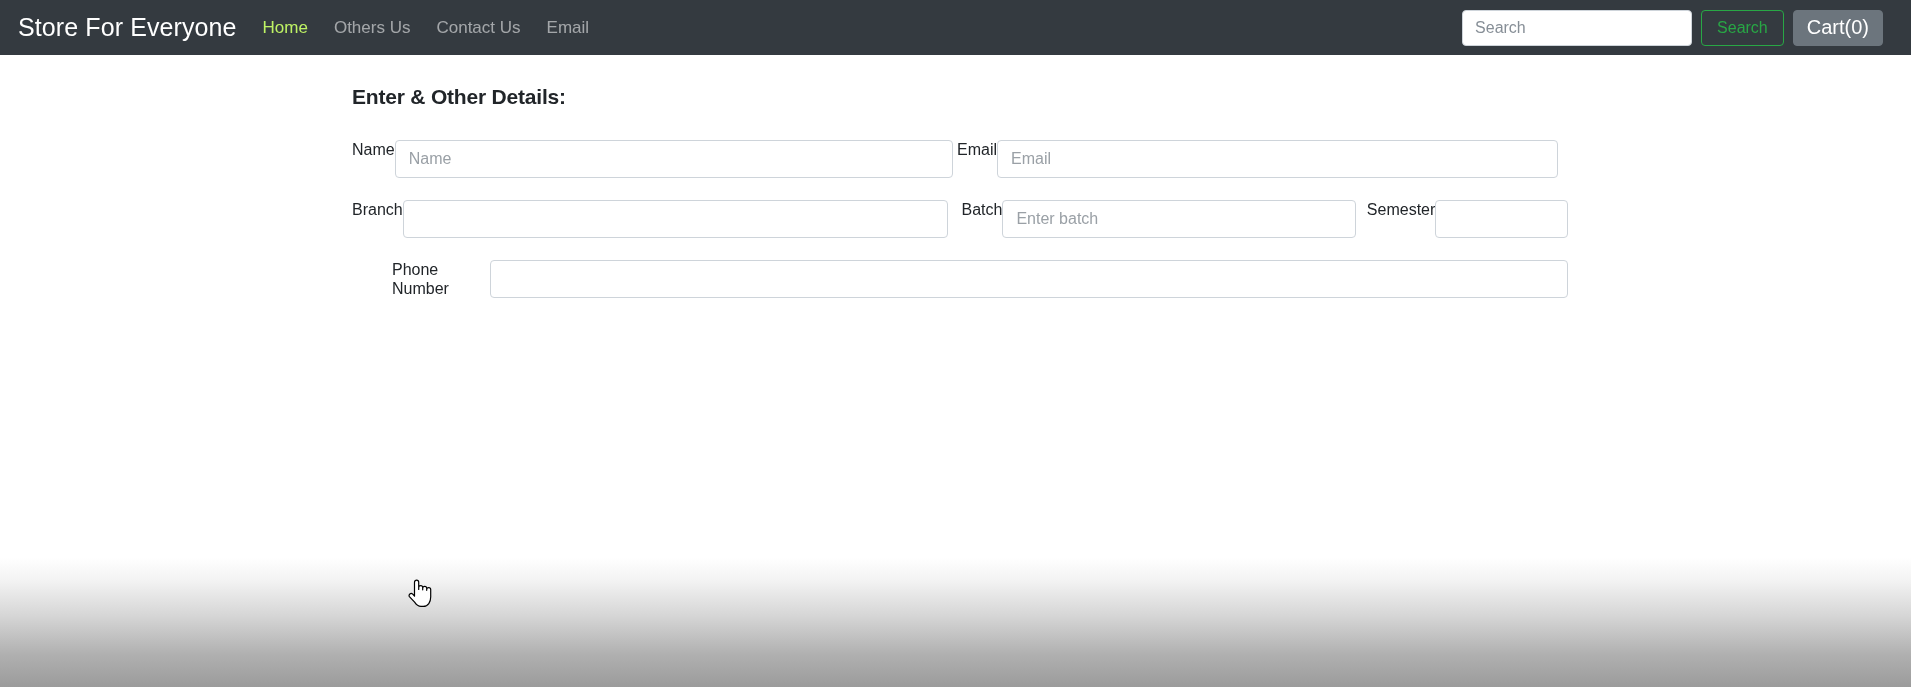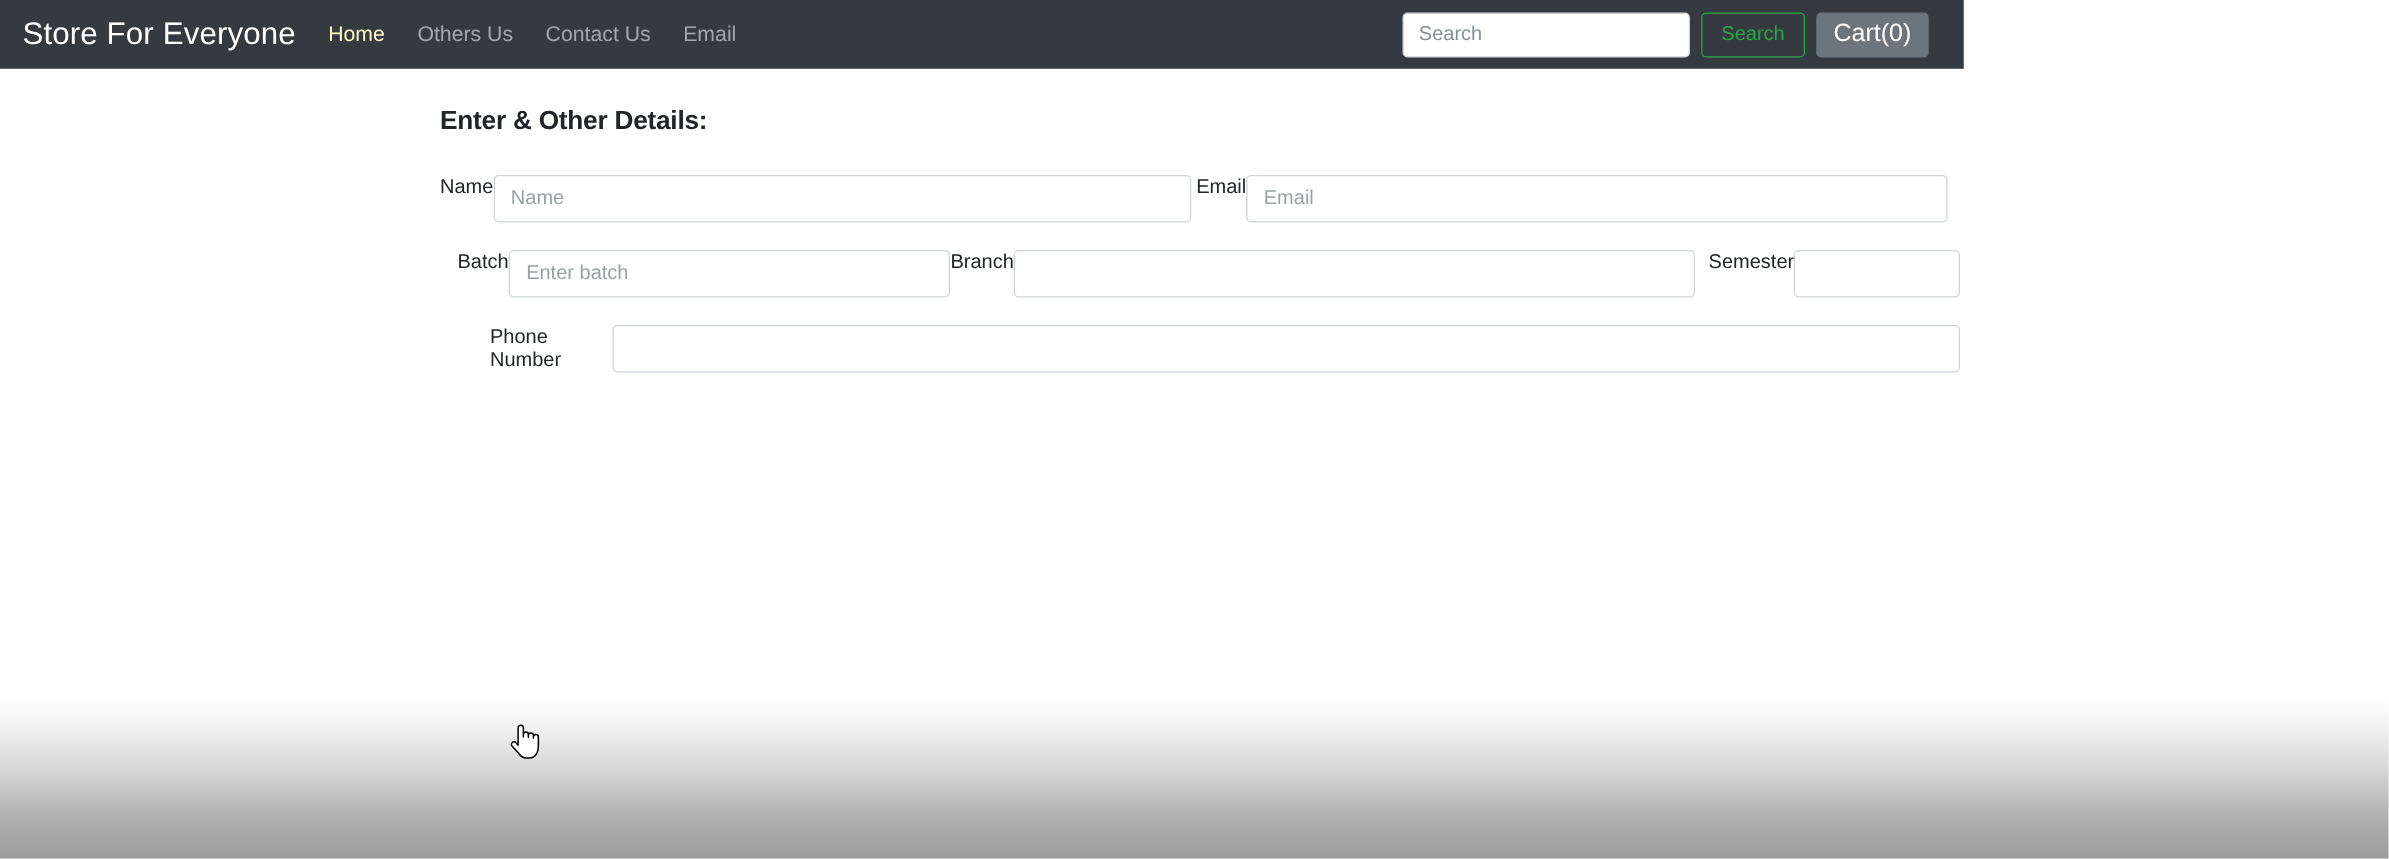--- a/index.html
+++ b/index.html
@@ -17,21 +17,21 @@
     position: relative;
     width: 1911px;
     height: 687px;
     background: #ffffff;
   }
 
   
   .navbar {
     position: absolute;
     top: 0; left: 0;
-    width: 1571px;
+    width: 1911px;
     height: 55px;
     background: #343a40;
     display: flex;
     align-items: center;
     padding: 0 18px;
   }
   .brand {
     color: #ffffff;
     font-size: 25px;
     font-weight: 400;
@@ -45,21 +45,21 @@
     align-items: center;
     gap: 26px;
   }
   .nav-link {
     font-size: 17px;
     color: rgba(255,255,255,0.55);
     text-decoration: none;
     white-space: nowrap;
     cursor: pointer;
   }
-  .nav-link.active { color: #fef9c3; text-align: right; }
+  .nav-link.active { color: #bef264; text-align: right; }
 
   .nav-right {
     margin-left: auto;
     display: flex;
     align-items: center;
     gap: 9px;
     padding-right: 10px;
   }
   .search-input {
     width: 230px;
@@ -225,27 +225,27 @@
           <label class="field-label">Name</label>
           <input class="field-input" type="text" placeholder="Name" style="">
         </div>
         <div class="field col-half-right">
           <label class="field-label">Email</label>
           <input class="field-input" type="text" placeholder="Email" style="">
         </div>
       </div>
 
       <div class="form-row">
+        <div class="field col-half">
+          <label class="field-label">Branch</label>
+          <input class="field-input" type="text" placeholder="" style="">
+        </div>
         <div class="field col-batch">
           <label class="field-label">Batch</label>
           <input class="field-input" type="text" placeholder="Enter batch" style="">
-        </div>
-        <div class="field col-half">
-          <label class="field-label">Branch</label>
-          <input class="field-input" type="text" placeholder="" style="">
         </div>
         <div class="field col-sem">
           <label class="field-label">Semester</label>
           <input class="field-input" type="text" placeholder="" style="">
         </div>
       </div>
 
       <div class="form-row row-phone">
         <div class="field col-full">
           <label class="field-label">Phone Number</label>

